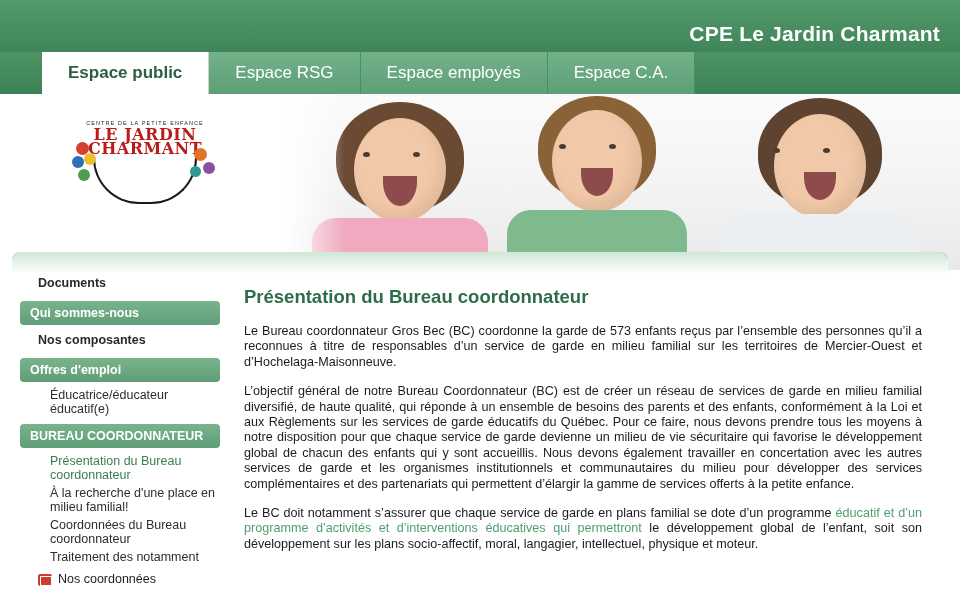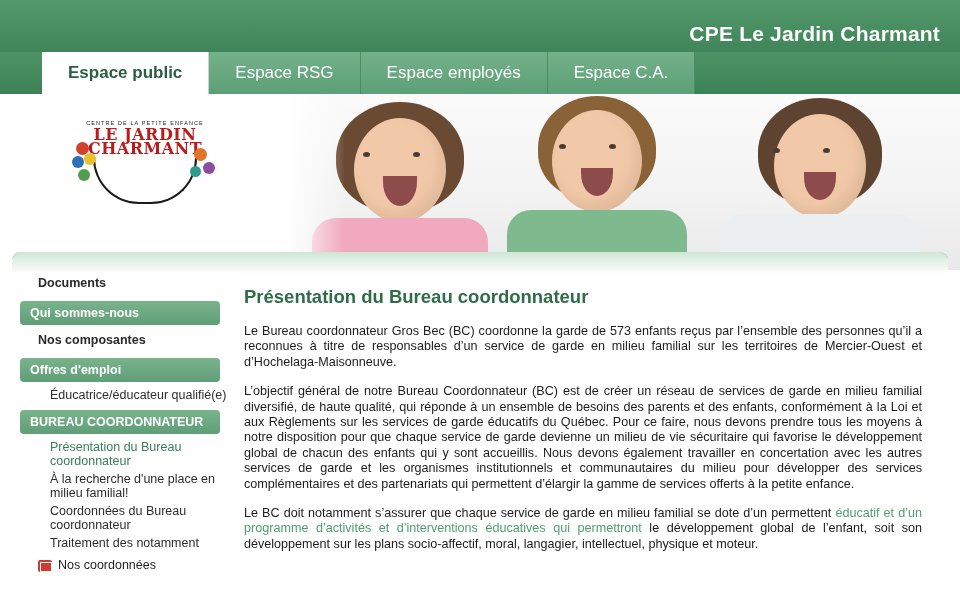--- a/index.html
+++ b/index.html
@@ -361,34 +361,34 @@
 
   <div class="content-wrap">
     <div class="content-curve"></div>
   </div>
 
   <div class="sidebar">
     <a class="side-link">Documents</a>
     <div class="side-head">Qui sommes-nous</div>
     <a class="side-link">Nos composantes</a>
     <div class="side-head">Offres d'emploi</div>
-    <a class="side-sub" style="padding-left:38px;">Éducatrice/éducateur qualifié(e)</a>
+    <a class="side-sub" style="padding-left:38px;">Éducatrice/éducateur éducatif(e)</a>
     <div class="side-head">BUREAU COORDONNATEUR</div>
     <a class="side-sub current">Présentation du Bureau coordonnateur</a>
     <a class="side-sub">À la recherche d'une place en milieu familial!</a>
     <a class="side-sub">Coordonnées du Bureau coordonnateur</a>
     <a class="side-sub">Traitement des notamment</a>
     <div class="side-with-icon">
       <span class="mini-icon"></span>
       <span>Nos coordonnées</span>
     </div>
   </div>
 
   <div class="article">
     <h1>Présentation du Bureau coordonnateur</h1>
     <p>Le Bureau coordonnateur Gros Bec (BC) coordonne la garde de 573 enfants reçus par l’ensemble des personnes qu’il a reconnues à titre de responsables d’un service de garde en milieu familial sur les territoires de Mercier-Ouest et d’Hochelaga-Maisonneuve.</p>
     <p>L’objectif général de notre Bureau Coordonnateur (BC) est de créer un réseau de services de garde en milieu familial diversifié, de haute qualité, qui réponde à un ensemble de besoins des parents et des enfants, conformément à la Loi et aux Règlements sur les services de garde éducatifs du Québec. Pour ce faire, nous devons prendre tous les moyens à notre disposition pour que chaque service de garde devienne un milieu de vie sécuritaire qui favorise le développement global de chacun des enfants qui y sont accueillis. Nous devons également travailler en concertation avec les autres services de garde et les organismes institutionnels et communautaires du milieu pour développer des services complémentaires et des partenariats qui permettent d’élargir la gamme de services offerts à la petite enfance.</p>
     <p>
-      <span>Le BC doit notamment s’assurer que chaque service de garde en milieu familial se dote d’un permettent </span><span class="green-link">éducatif et d’un programme d’activités et d’interventions éducatives qui permettront</span><span> le développement global de l’enfant, soit son développement sur les plans socio-affectif, moral, langagier, intellectuel, physique et moteur.</span>
+      <span>Le BC doit notamment s’assurer que chaque service de garde en plans familial se dote d’un programme </span><span class="green-link">éducatif et d’un programme d’activités et d’interventions éducatives qui permettront</span><span> le développement global de l’enfant, soit son développement sur les plans socio-affectif, moral, langagier, intellectuel, physique et moteur.</span>
     </p>
   </div>
 
 </div>
 
 </body></html>

